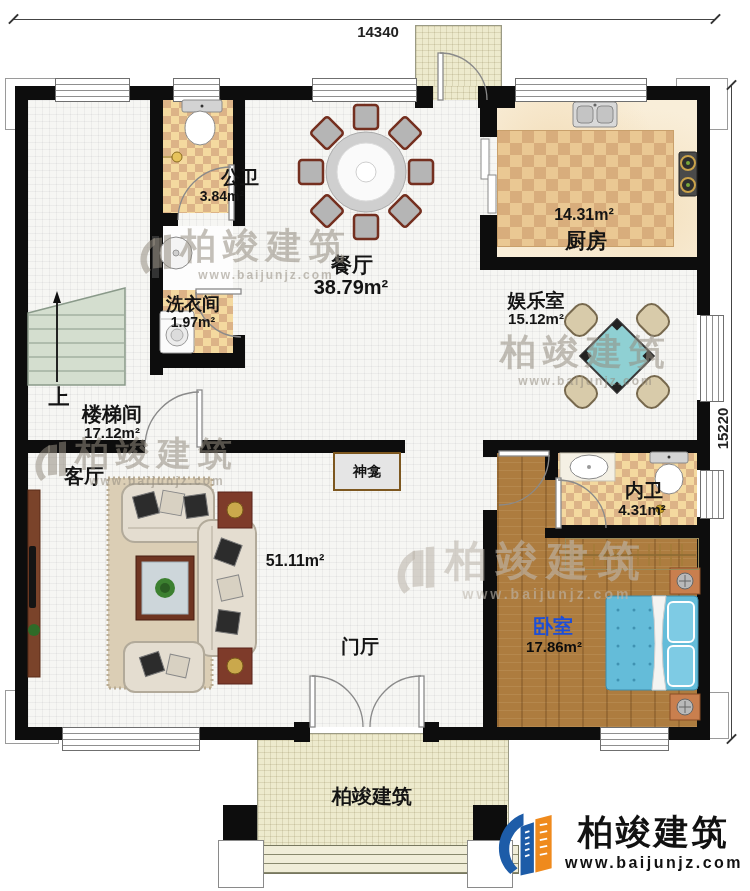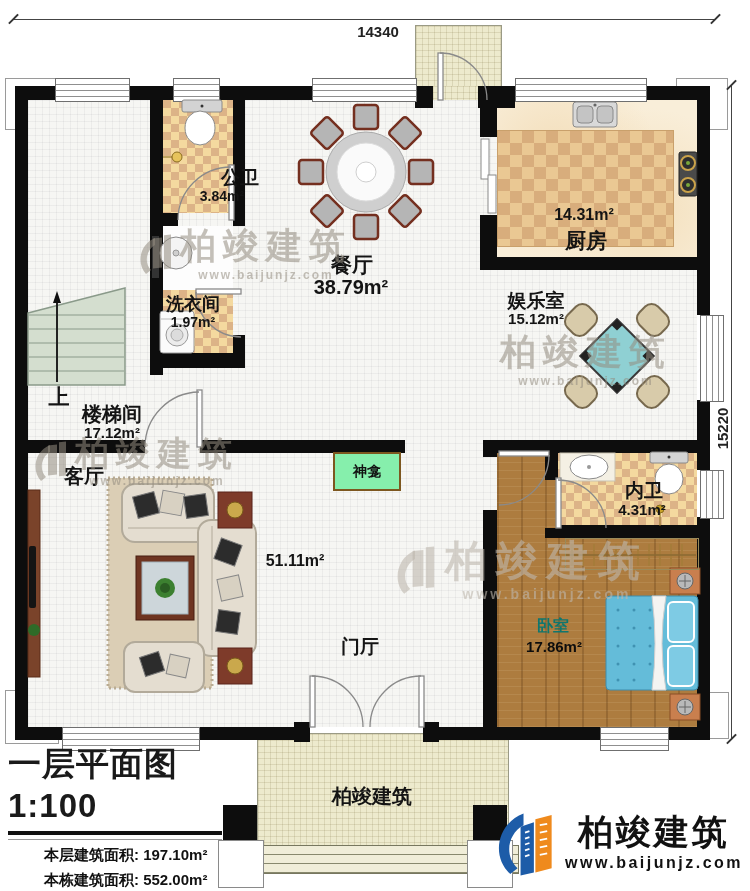--- a/index.html
+++ b/index.html
@@ -38,21 +38,21 @@
   .tick{position:absolute;width:13px;height:2px;background:#333;transform:rotate(-45deg);}
   .wm{position:absolute;display:flex;align-items:center;gap:8px;color:rgba(148,140,128,.55);}
   .wm .txt{display:flex;flex-direction:column;align-items:center;}
   .wm .brand{font-weight:bold;letter-spacing:7px;line-height:1;}
   .wm .url{font-weight:bold;letter-spacing:2px;margin-top:4px;}
   .titleblock{position:absolute;color:#111;}
   .tb-title{font-size:33px;letter-spacing:1px;color:#1a1a1a;font-weight:bold;
             font-family:"Liberation Sans",sans-serif;}
   .tb-stats{font-size:15px;font-weight:bold;color:#111;}
   .tb-row{white-space:nowrap;margin-top:6px;}
-  .shrine{position:absolute;background:#86efac;border:2px solid #7d571f;display:flex;
+  .shrine{position:absolute;background:#e5e5e5;border:2px solid #7d571f;display:flex;
           align-items:center;justify-content:center;}
   .logo{position:absolute;display:flex;align-items:center;gap:10px;}
   .logo .brand{font-size:35px;font-weight:900;color:#111;letter-spacing:3px;line-height:1;}
   .logo .url{font-size:16px;font-weight:bold;color:#111;letter-spacing:2.5px;margin-top:5px;}
   .steps{position:absolute;background:#f0edd8;border:1.5px solid #77775f;
          background-image:repeating-linear-gradient(to bottom,transparent 0 8px,#88886d 8px 9px);}
   .pillar-base{position:absolute;background:#fff;border:1.5px solid #8a8a8a;}
 </style>
 </head>
 <body>
@@ -394,21 +394,21 @@
   <div class="label" style="left:193px;top:304px;font-size:18px;">洗衣间</div>
   <div class="label" style="left:193px;top:322px;font-size:14px;">1.97m²</div>
   <div class="label" style="left:536px;top:300px;font-size:19px;">娱乐室</div>
   <div class="label" style="left:536px;top:318px;font-size:15px;">15.12m²</div>
   <div class="label" style="left:112px;top:414px;font-size:20px;">楼梯间</div>
   <div class="label" style="left:112px;top:432px;font-size:15px;">17.12m²</div>
   <div class="label" style="left:84px;top:476px;font-size:20px;">客厅</div>
   <div class="label" style="left:295px;top:561px;font-size:16px;">51.11m²</div>
   <div class="label" style="left:644px;top:490px;font-size:19px;">内卫</div>
   <div class="label" style="left:642px;top:509px;font-size:15px;">4.31m²</div>
-  <div class="label" style="left:553px;top:626px;font-size:16px;color:#0f766e;">卧室</div>
+  <div class="label" style="left:553px;top:626px;font-size:20px;color:#1d4ed8;">卧室</div>
   <div class="label" style="left:554px;top:646px;font-size:15px;color:#0d0d0d;">17.86m²</div>
   <div class="label" style="left:360px;top:646px;font-size:19px;">门厅</div>
   <div class="label" style="left:372px;top:796px;font-size:20px;">柏竣建筑</div>
   <div class="label" style="left:59px;top:396px;font-size:21px;">上</div>
 
   <div class="wm" style="left:138px;top:228px;">
     <svg width="34" height="50" viewBox="0 0 34 50">
         <path d="M8 44 C-2 33 2 14 17 8 L17 15 C8 20 6 33 13 40 Z" fill="currentColor"></path>
         <rect x="15" y="10" width="9" height="30" fill="currentColor" transform="skewY(-6)"></rect>
         <rect x="26" y="8" width="7" height="34" fill="currentColor" transform="skewY(-6)"></rect>
@@ -440,32 +440,20 @@
         <path d="M8 44 C-2 33 2 14 17 8 L17 15 C8 20 6 33 13 40 Z" fill="currentColor"></path>
         <rect x="15" y="10" width="9" height="30" fill="currentColor" transform="skewY(-6)"></rect>
         <rect x="26" y="8" width="7" height="34" fill="currentColor" transform="skewY(-6)"></rect>
       </svg>
     <div class="txt">
         <span class="brand" style="font-size:42px;letter-spacing:9px;">柏竣建筑</span>
     <span class="url" style="font-size:14px;letter-spacing:3px;">www.baijunjz.com</span>
       </div>
   </div>
 
-  <div class="titleblock" style="left:8px;top:742px;width:220px;">
-    <div class="tb-title">一层平面图1:100</div>
-    <div style="margin-top:6px;height:4px;background:#111;width:214px;"></div>
-    <div style="margin-top:4px;height:1px;background:#999;width:214px;"></div>
-    <div class="tb-stats">
-      <div class="tb-row" style="padding-left:36px;">
-        <span>本层建筑面积:</span> <span>197.10m²</span></div>
-      <div class="tb-row" style="padding-left:36px;">
-        <span>本栋建筑面积:</span> <span>552.00m²</span></div>
-
-    </div>
-  </div>
 
   <div class="logo" style="left:495px;top:806px;">
     <svg width="60" height="74" viewBox="0 0 40 50">
       <path d="M10 46 C-3 34 1 12 19 5 L19 13 C8 19 6 34 15 42 Z" fill="#1d5ca8"></path>
       <path d="M17 14 L26 11 L26 45 L17 47 Z" fill="#1d5ca8"></path>
       <path d="M27 9 L38 6 L38 42 L27 45 Z" fill="#ef8a1d"></path>
       <g stroke="#ffffff" stroke-width="1.2">
         <line x1="20" y1="18" x2="23" y2="17"></line>
           <line x1="20" y1="22" x2="23" y2="21"></line>
         <line x1="20" y1="26" x2="23" y2="25"></line>

